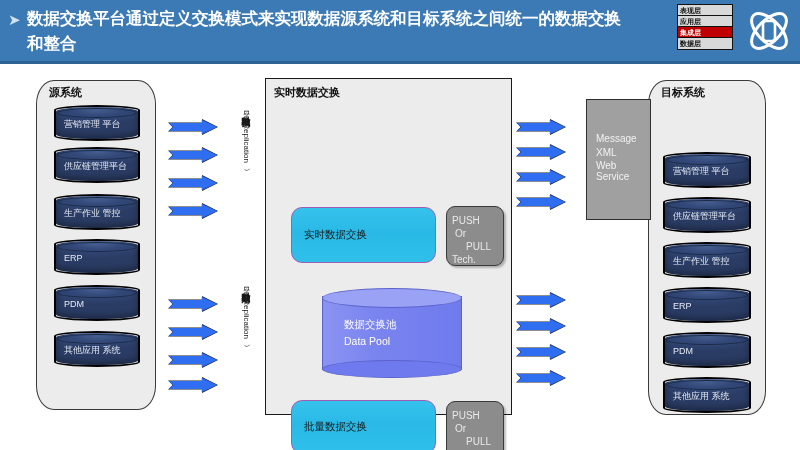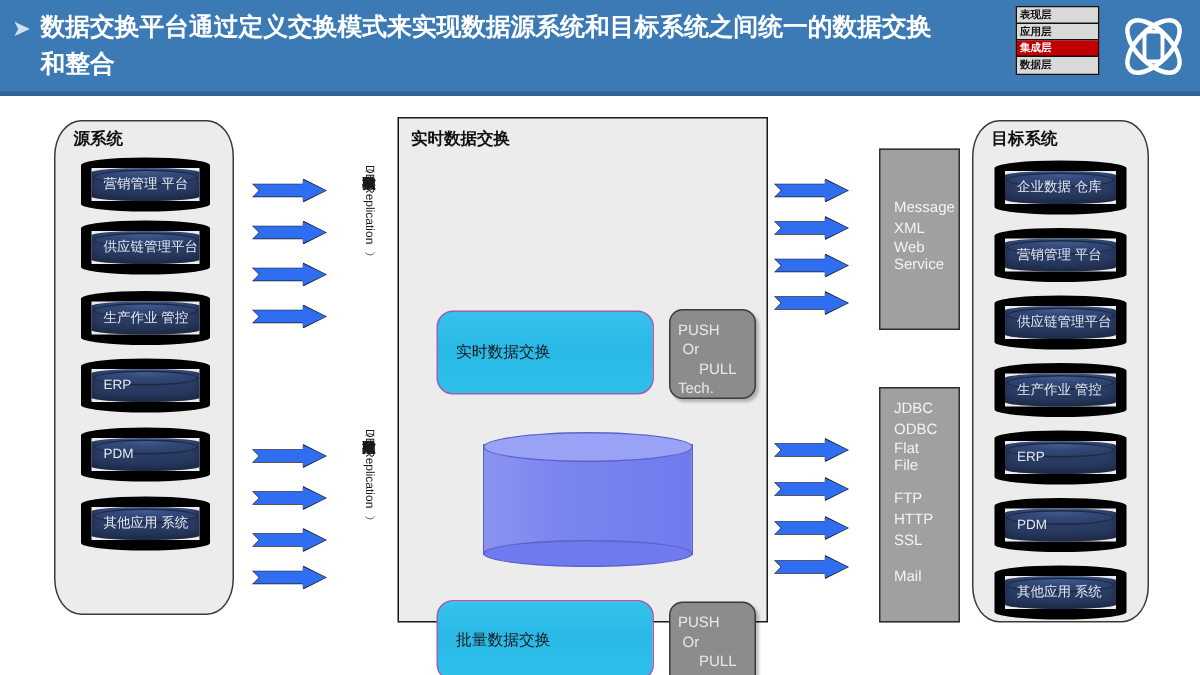--- a/index.html
+++ b/index.html
@@ -61,21 +61,21 @@
     position: absolute; left: 12px; top: 4px;
     font-size: 11px; font-weight: bold; color: #111;
     white-space: nowrap;
   }
   #target-panel .panel-title { left: 12px; }
 
   
   .cyl {
     position: absolute;
     background: linear-gradient(to bottom, #2b3f66 0%, #3c5party 0%, #36507f 18%, #2d4166 55%, #253css 70%, #22355a 100%);
-    border: 7px solid #000000;
+    border: 2px solid #000000;
     border-radius: 50% / 14%;
   }
   .cyl-body {
     position: absolute; left: 0; top: 0; width: 100%; height: 100%;
     border-radius: 50% / 14%;
     background:
       radial-gradient(ellipse 70% 50% at 50% 4%, #4b6596 0%, #33497a 45%, #2a3c64 100%);
     box-shadow: inset 0 -3px 6px rgba(0,0,0,0.35);
   }
   .cyl-top {
@@ -148,21 +148,21 @@
     position: absolute; left: 22px; top: 28px; color: #ffffff;
     font-size: 10.5px; line-height: 17px; white-space: nowrap;
   }
 
   
   .proto-box {
     position: absolute; background: #a0a0a0; border: 1px solid #2f2f2f;
     color: #f2f2f2; font-size: 10px; line-height: 14px;
     padding: 0 0 0 9px;
   }
-  #proto-top    { left: 586px; top: 99px;  width: 54px; height: 121px; }
+  #proto-top    { left: 586px; top: 99px;  width: 65px; height: 121px; }
   #proto-bottom { left: 586px; top: 258px; width: 54px; height: 157px; }
   .proto-line { white-space: nowrap; }
   #proto-top .proto-list { position: absolute; top: 32px; left: 9px; }
   #proto-bottom .proto-list { position: absolute; top: 7px; left: 9px; }
   .proto-line.tight { line-height: 11px; }
   .proto-gap { height: 10px; }
 
   
   .vlabel {
     position: absolute;
@@ -246,25 +246,20 @@
     <div class="cyl" style="left:17px; top:250px; width:86px; height:36px;">
       <div class="cyl-body"></div>
       <div class="cyl-top"></div>
       <div class="cyl-label">其他应用  系统</div>
     </div>
   </div>
 
   <div class="sys-panel" id="target-panel">
     <div class="panel-title">目标系统</div>
 
-    <div class="cyl" style="left:14px; top:26px; width:88px; height:36px;">
-      <div class="cyl-body"></div>
-      <div class="cyl-top"></div>
-      <div class="cyl-label">企业数据  仓库</div>
-    </div>
     <div class="cyl" style="left:14px; top:71px; width:88px; height:36px;">
       <div class="cyl-body"></div>
       <div class="cyl-top"></div>
       <div class="cyl-label">营销管理  平台</div>
     </div>
     <div class="cyl" style="left:14px; top:116px; width:88px; height:36px;">
       <div class="cyl-body"></div>
       <div class="cyl-top"></div>
       <div class="cyl-label">供应链管理平台</div>
     </div>
@@ -301,20 +296,24 @@
       <div>PUSH</div>
       <div class="pp-l2">Or</div>
       <div class="pp-l3">PULL</div>
       <div class="pp-l4">Tech.</div>
     </div>
 
     <div id="data-pool">
       <div class="dp-body"></div>
       <div class="dp-bottom"></div>
       <div class="dp-top"></div>
+      <div class="dp-label">
+        <div>数据交换池</div>
+        <div>Data Pool</div>
+      </div>
     </div>
 
     <div class="exchange-box" id="batch-exchange">
       <span>批量数据交换</span>
     </div>
 
     <div class="push-pull" id="pushpull-bottom">
       <div>PUSH</div>
       <div class="pp-l2">Or</div>
       <div class="pp-l3">PULL</div>
@@ -324,34 +323,20 @@
 
   <div class="proto-box" id="proto-top">
     <div class="proto-list">
       <div class="proto-line">Message</div>
       <div class="proto-line">XML</div>
       <div class="proto-line tight">Web</div>
       <div class="proto-line tight">Service</div>
     </div>
   </div>
 
-  <div class="proto-box" id="proto-bottom">
-    <div class="proto-list">
-      <div class="proto-line">JDBC</div>
-      <div class="proto-line">ODBC</div>
-      <div class="proto-line tight">Flat</div>
-      <div class="proto-line tight">File</div>
-      <div class="proto-gap"></div>
-      <div class="proto-line">FTP</div>
-      <div class="proto-line">HTTP</div>
-      <div class="proto-line">SSL</div>
-      <div class="proto-gap"></div>
-      <div class="proto-line">Mail</div>
-    </div>
-  </div>
 
   <div class="vlabel" id="vlabel-top">
     <span>实时抽取</span><span class="en">（DB Replication）</span>
   </div>
   <div class="vlabel" id="vlabel-bottom">
     <span>定时抽取</span><span class="en">（DB Replication）</span>
   </div>
 
   <div class="arrow-group" id="arrows-src-top">
     <div class="arrow-wrap" style="left:168px; top:119px;">

